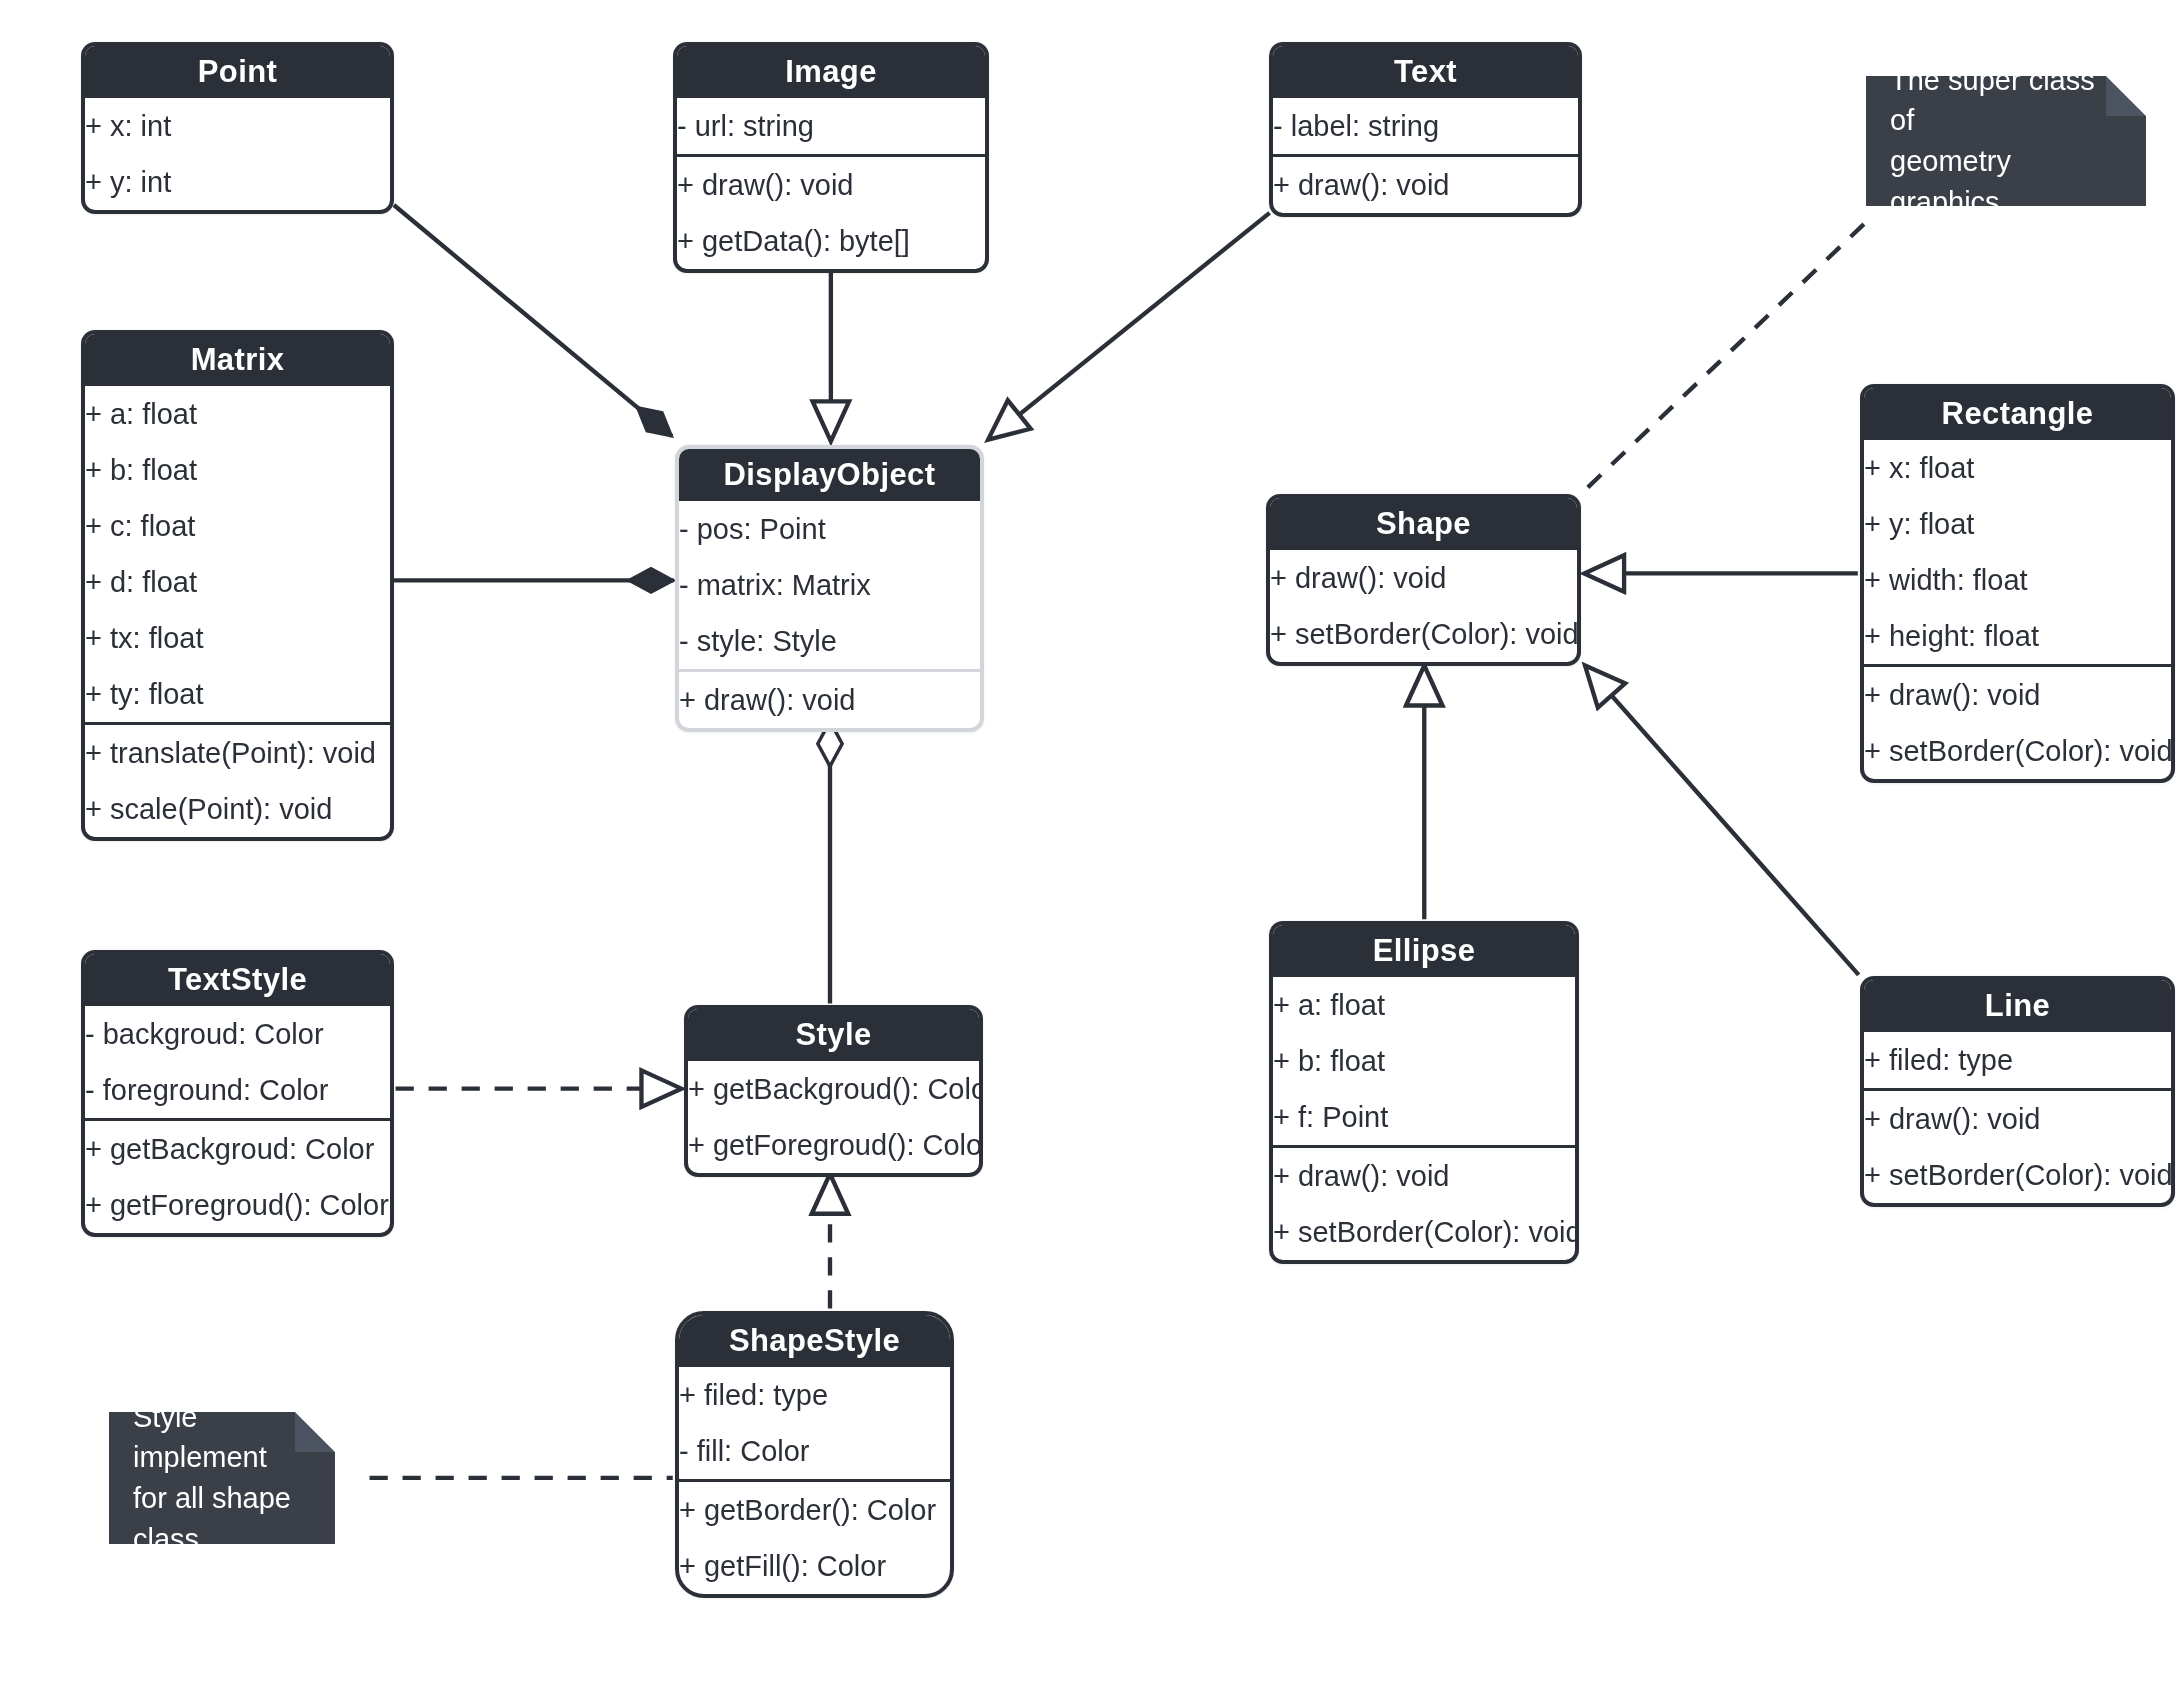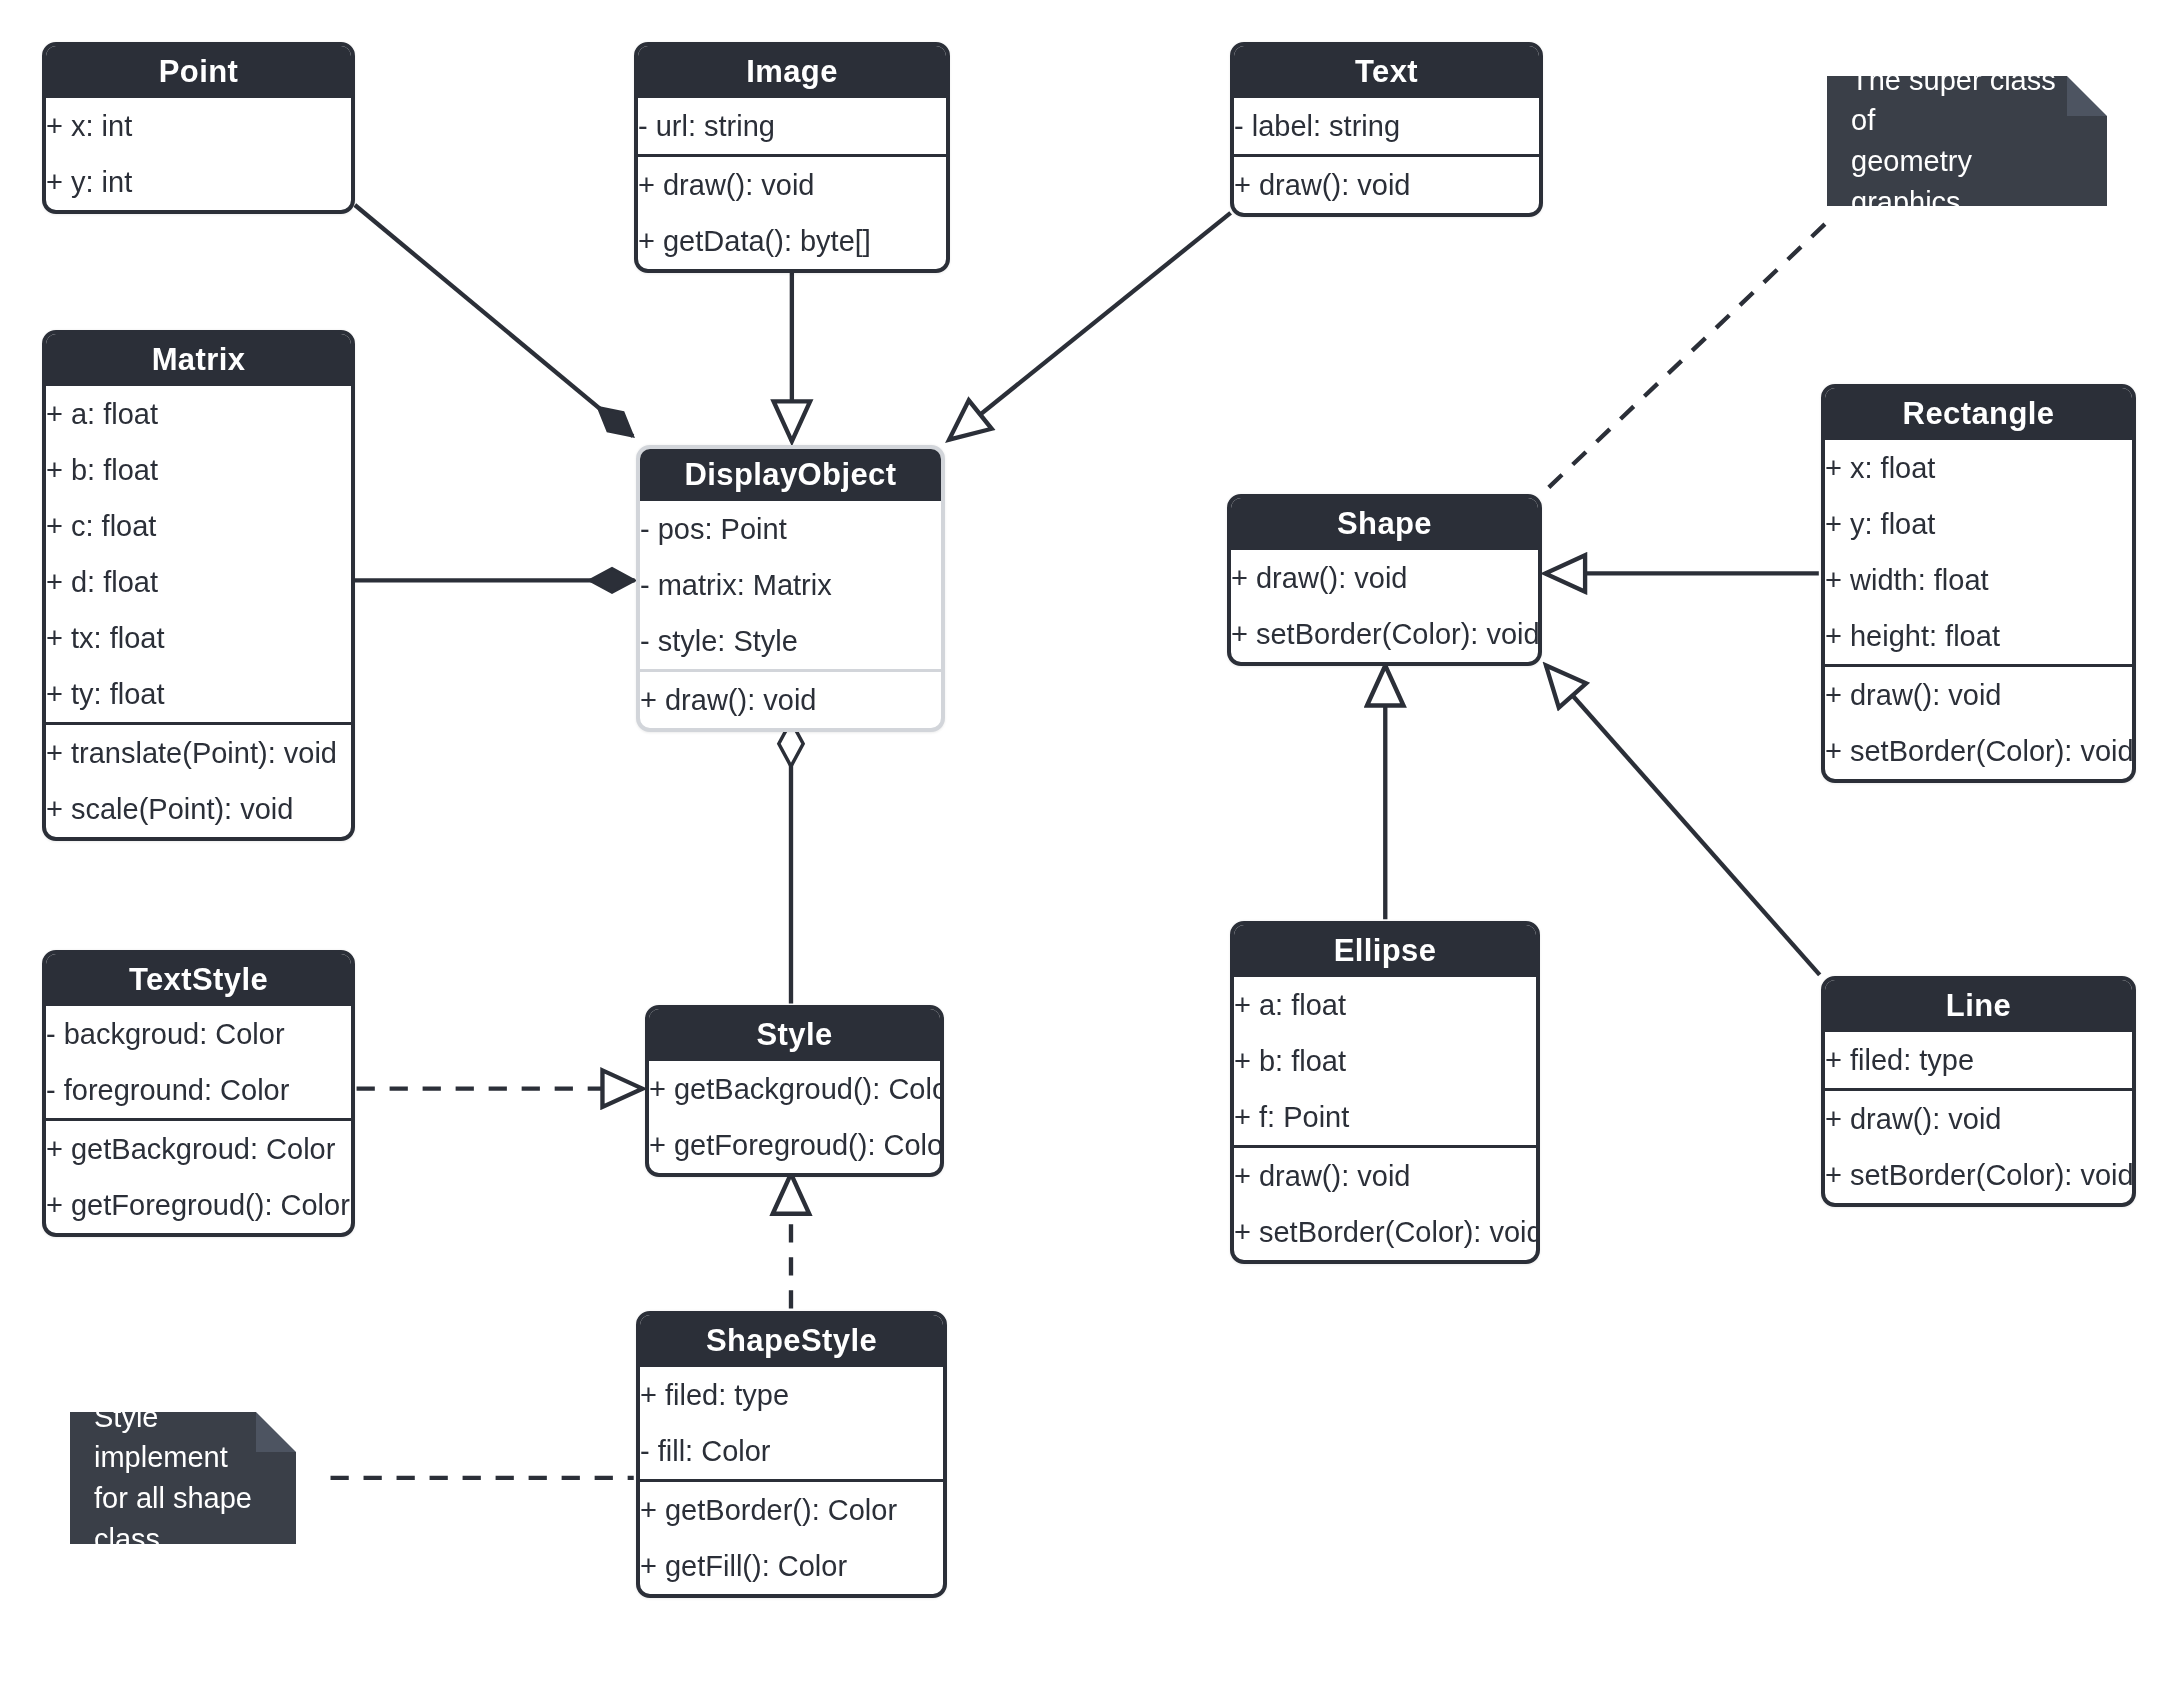--- a/index.html
+++ b/index.html
@@ -8,21 +8,21 @@
     --note-fold:#4d5461;
     --light-border:#d2d5da;
     --page-bg:#ffffff;
     --text-light:#ffffff;
   }
   html,body{margin:0;padding:0;background:var(--page-bg);}
   body{
     width:2178px;height:1689px;position:relative;overflow:hidden;
     font-family:"Liberation Sans","DejaVu Sans",sans-serif;
   }
-  .canvas{position:absolute;inset:0;}
+  .canvas{position:absolute;inset:0;margin-left:39px;}
   #edges{position:absolute;left:0;top:0;}
   .edge{stroke:var(--dark);stroke-width:5;fill:none;}
   .edge--dashed{stroke-dasharray:21 17;}
   .marker-tri{fill:#ffffff;stroke:var(--dark);stroke-width:5;}
   .marker-diamond-filled{fill:var(--dark);stroke:var(--dark);stroke-width:3;}
   .marker-diamond-hollow{fill:#ffffff;stroke:var(--dark);stroke-width:4;}
 
   .uml-class{
     position:absolute;background:#ffffff;border:4.3px solid var(--dark);
     border-radius:14px;overflow:hidden;box-sizing:border-box;
@@ -189,21 +189,21 @@
       <div class="uml-class" style="left: 1821px; top: 976px; width: 315px;">
         <div class="uml-class__title">Line</div>
         <div class="uml-class__section">
           <div class="uml-class__member">+ filed: type</div>
         </div>
         <div class="uml-class__section uml-class__section--sep">
           <div class="uml-class__member">+ draw(): void</div>
           <div class="uml-class__member">+ setBorder(Color): void</div>
         </div>
       </div>
-      <div class="uml-class" style="left: 636px; top: 1311px; width: 311px;">
+      <div class="uml-class" style="left: 636px; top: 1311px; width: 279px; border-radius: 29px;">
         <div class="uml-class__title">ShapeStyle</div>
         <div class="uml-class__section">
           <div class="uml-class__member">+ filed: type</div>
           <div class="uml-class__member">- fill: Color</div>
         </div>
         <div class="uml-class__section uml-class__section--sep">
           <div class="uml-class__member">+ getBorder(): Color</div>
           <div class="uml-class__member">+ getFill(): Color</div>
         </div>
       </div>

